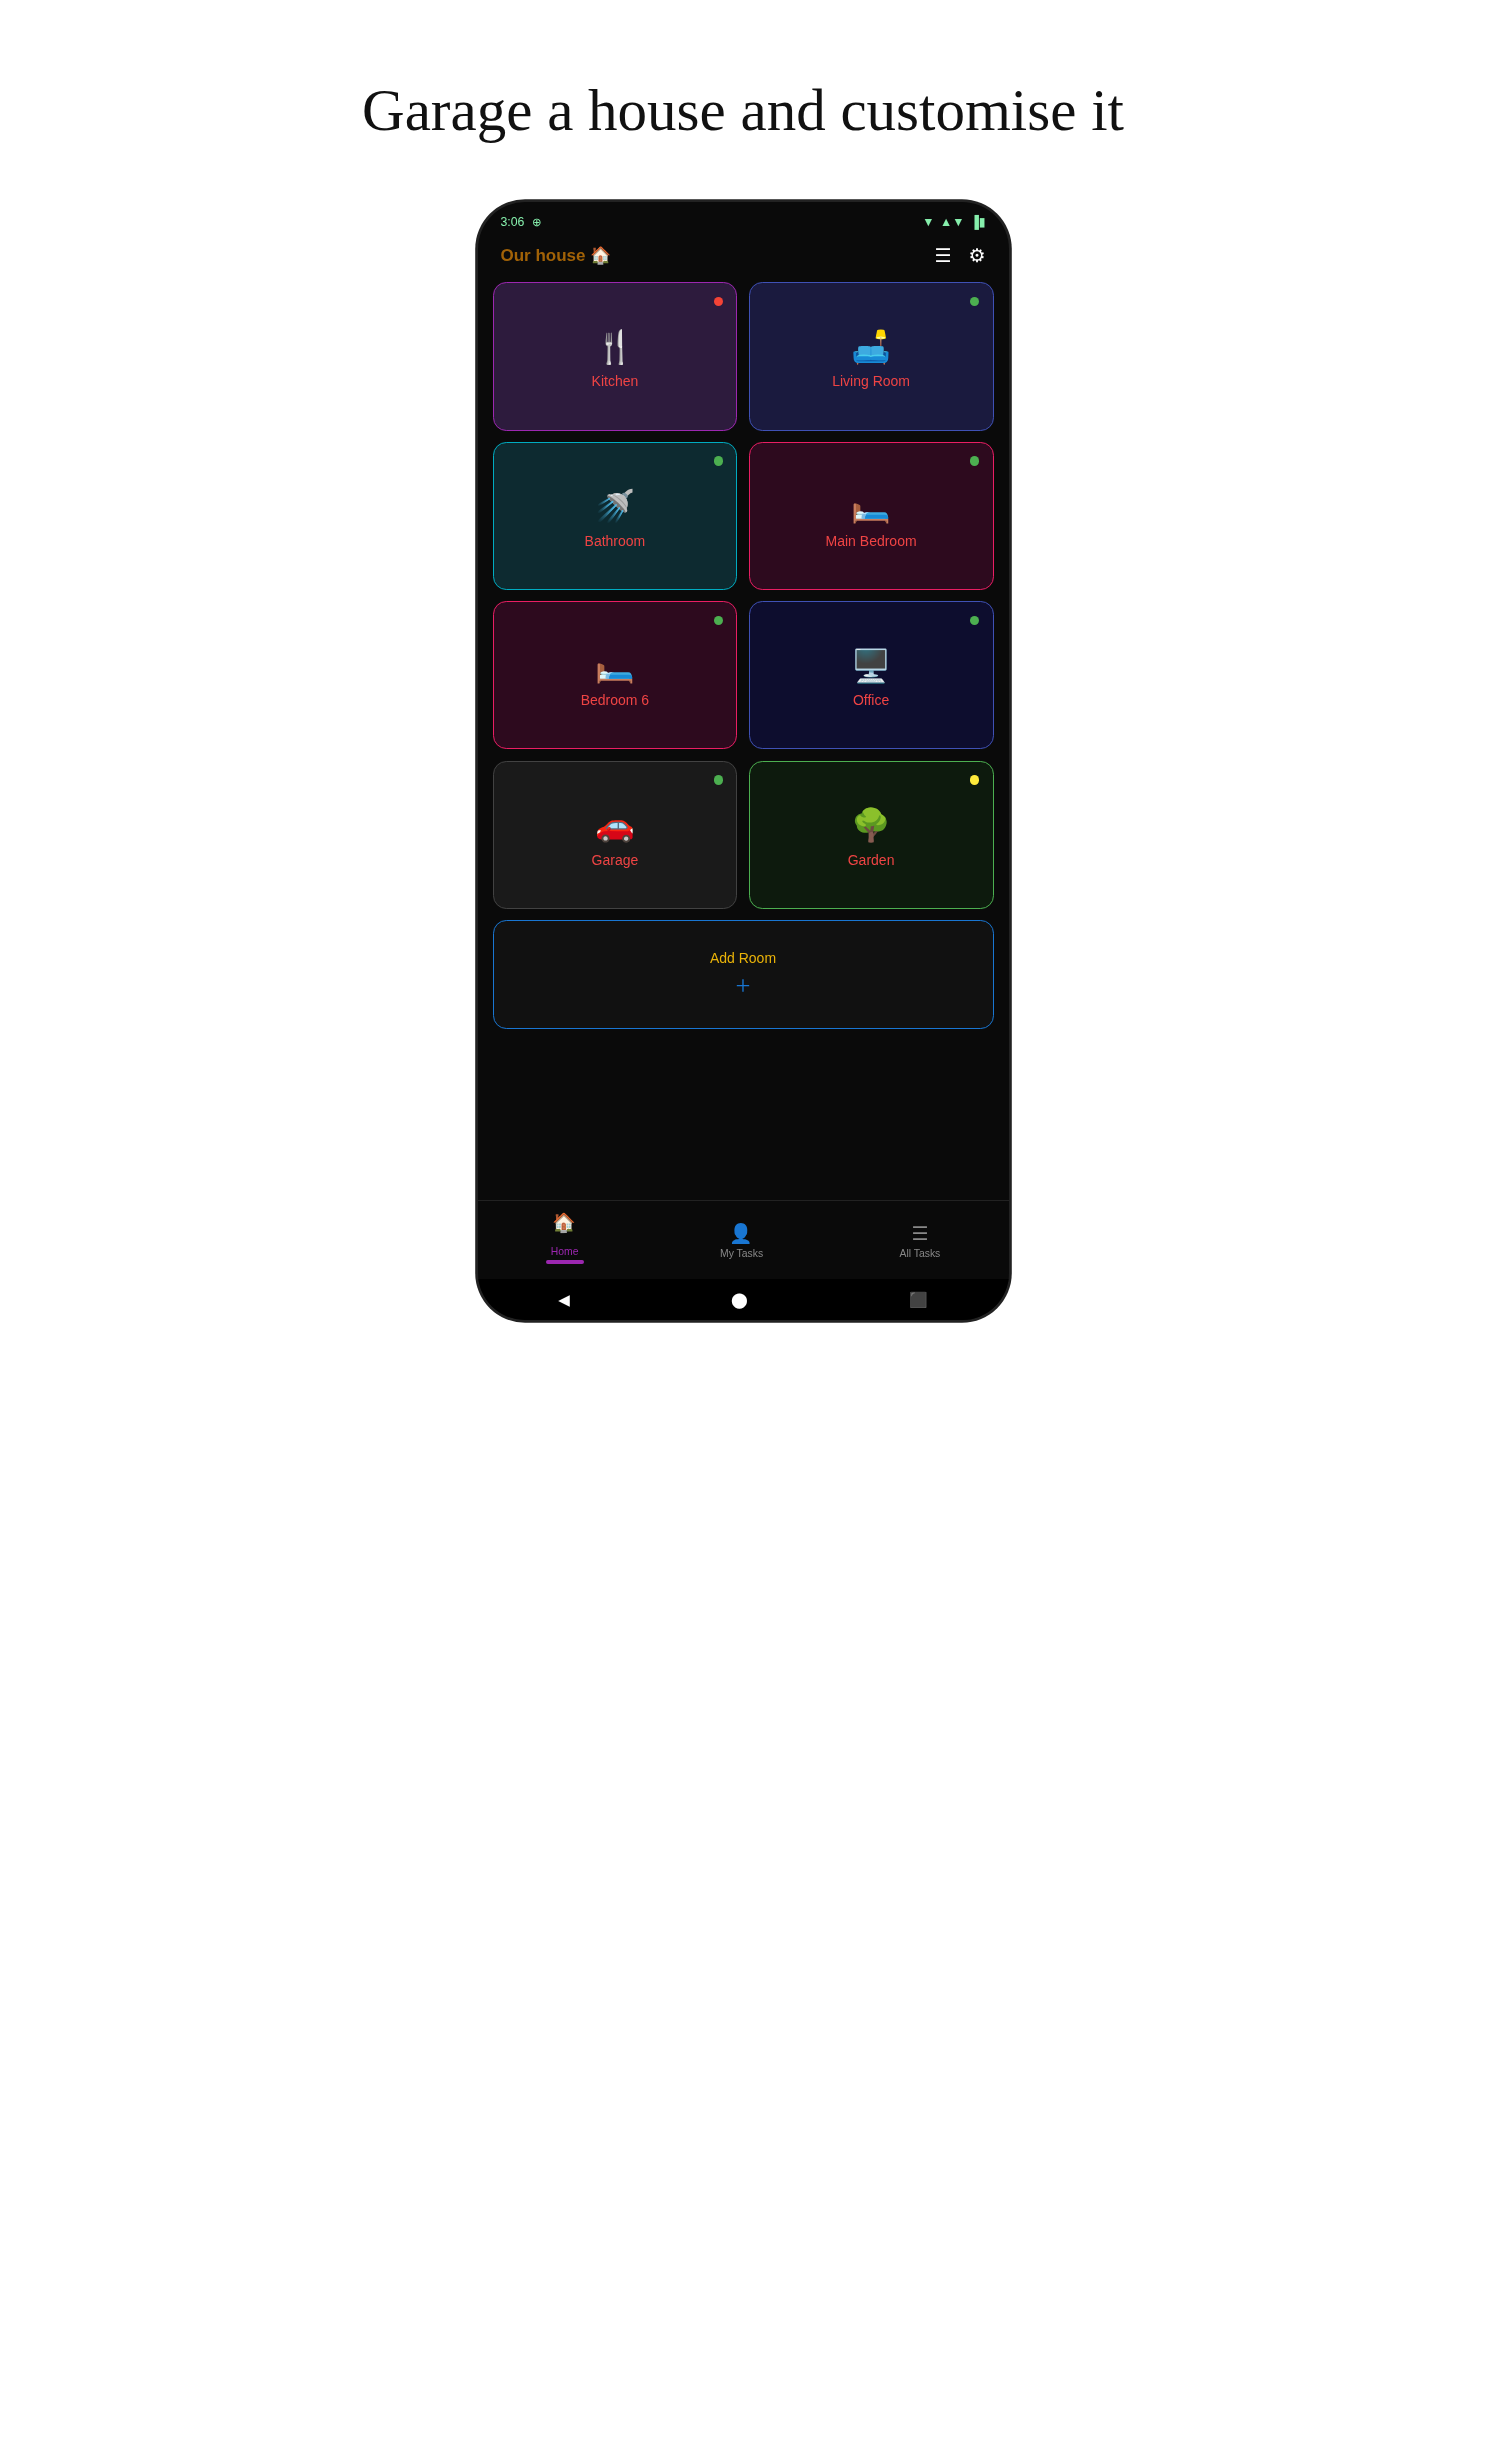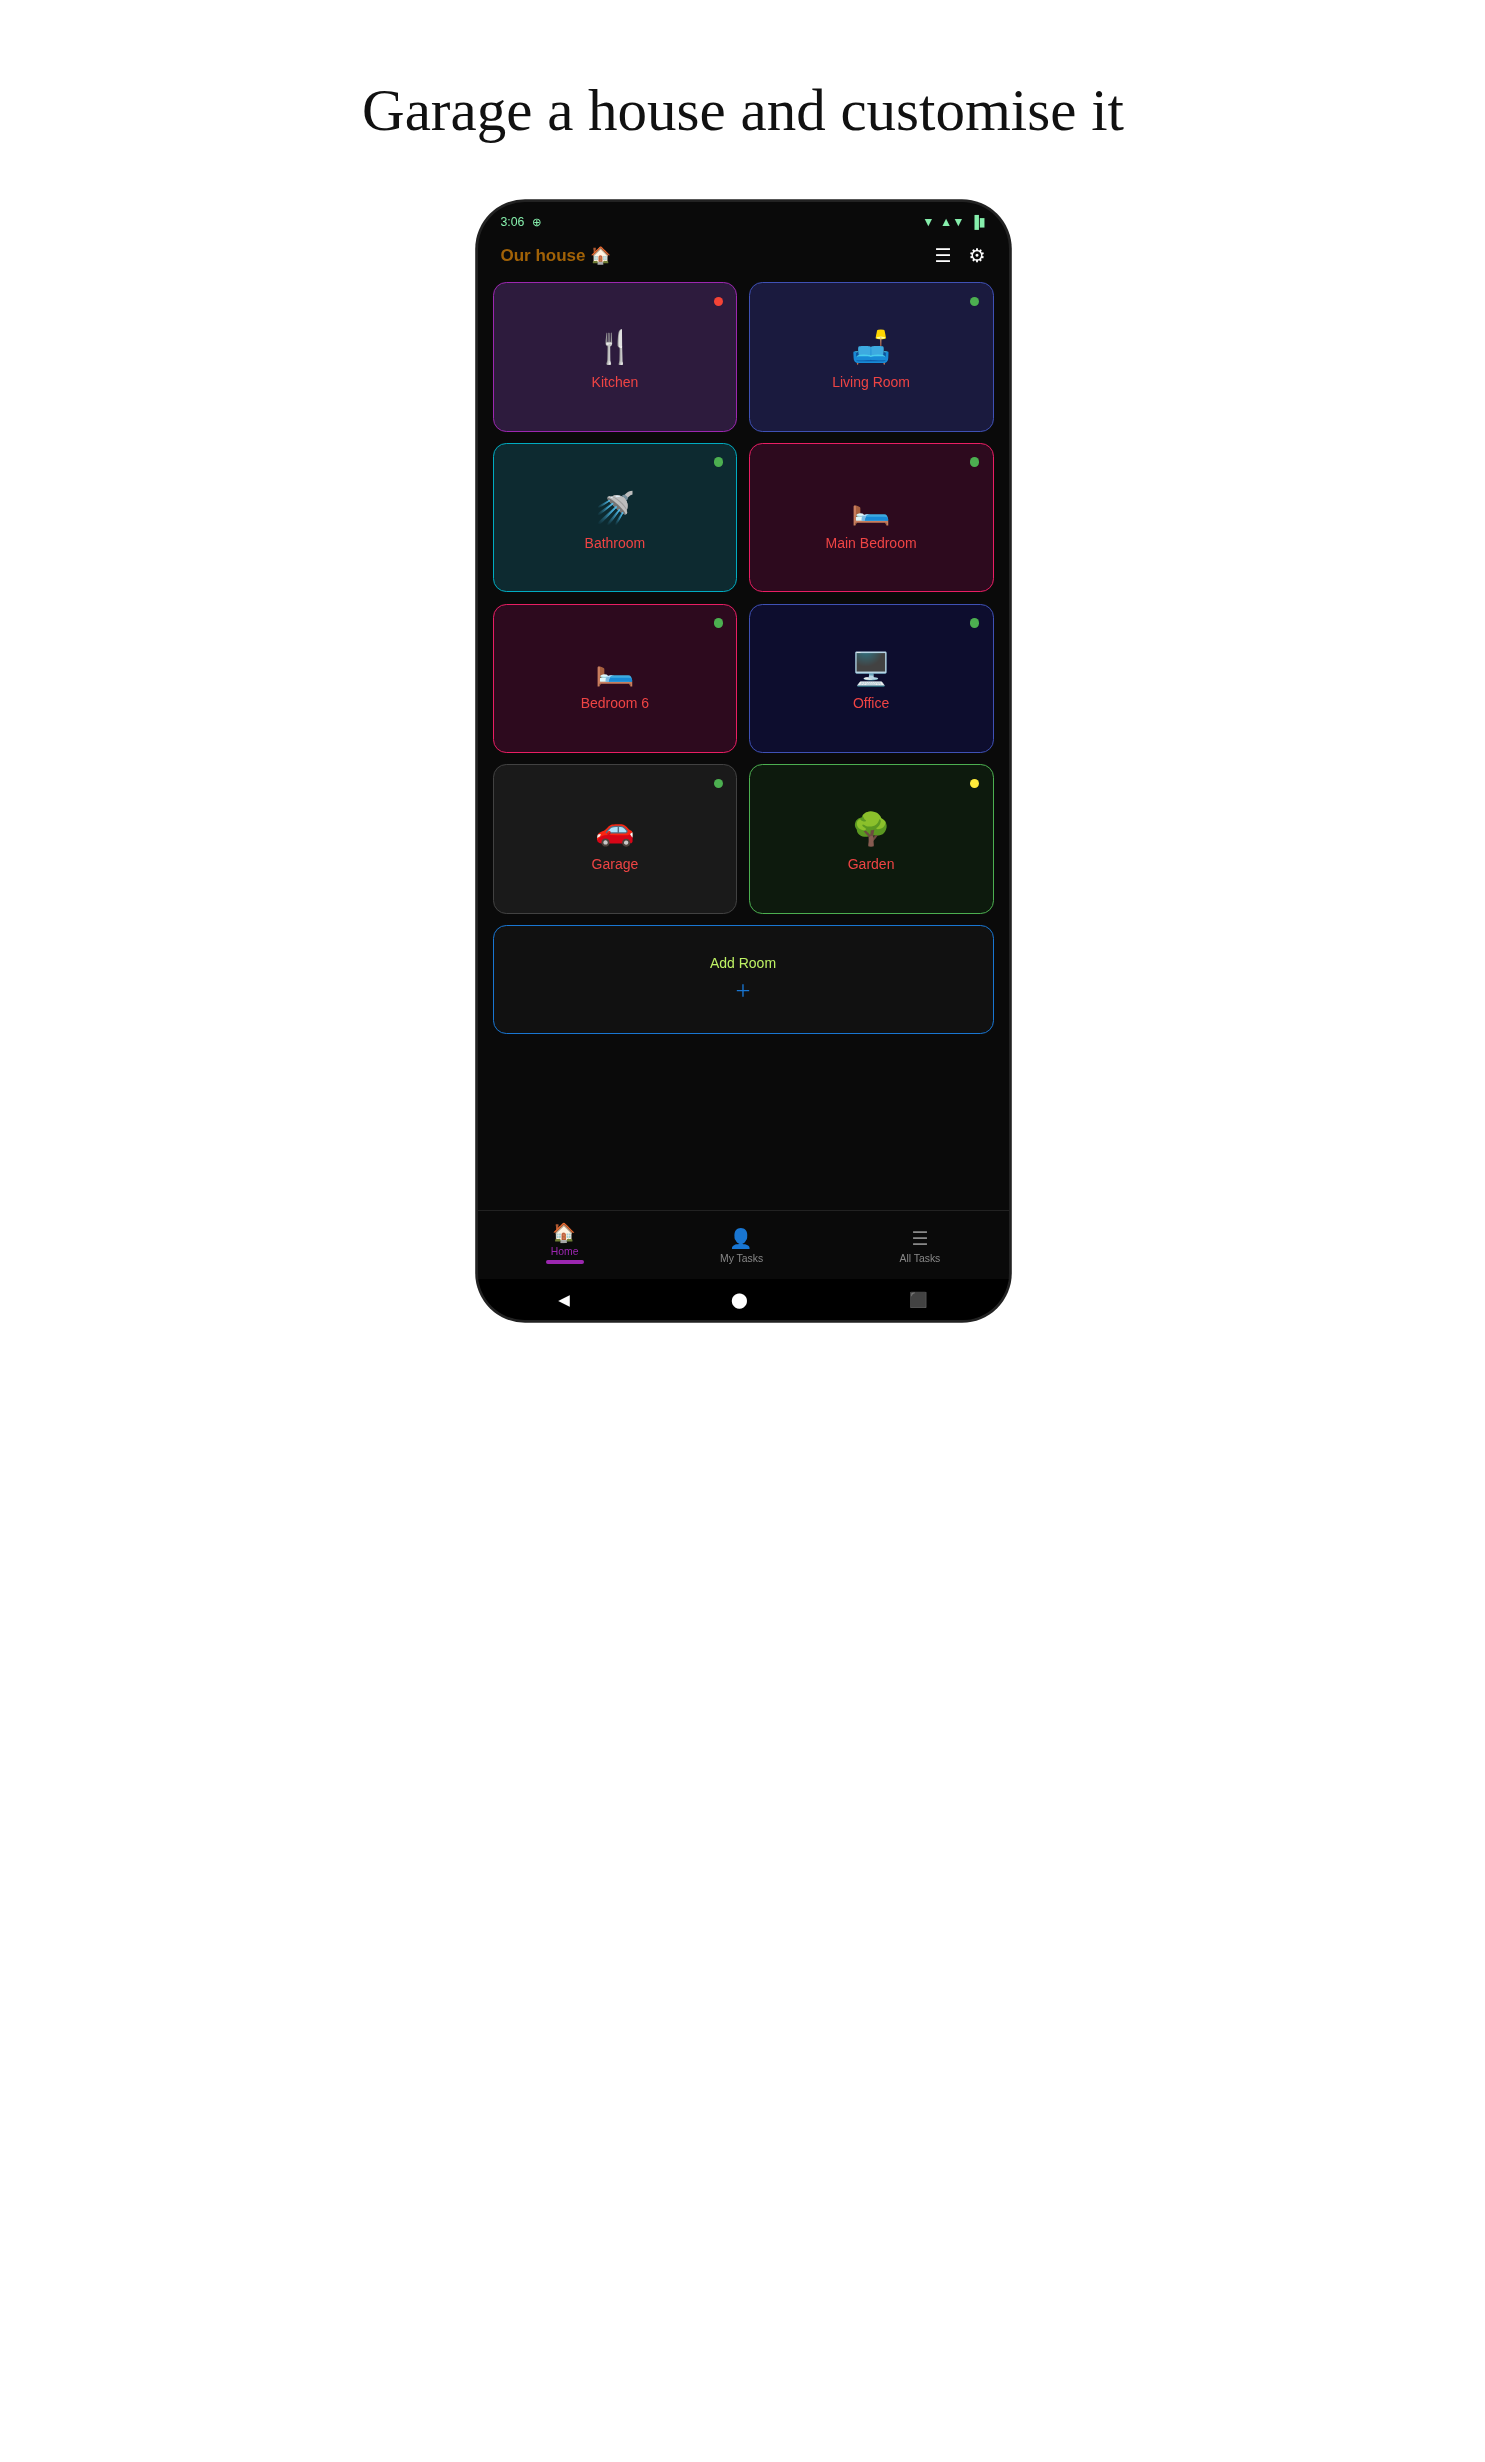--- a/index.html
+++ b/index.html
@@ -157,21 +157,21 @@
       display: flex;
       flex-direction: column;
       align-items: center;
       justify-content: center;
       gap: 7.6px;
       cursor: pointer;
       min-height: 109px;
     }
 
     .add-room-card .room-label {
-      color: #bef264;
+      color: #eab308;
       font-size: 14px;
       font-family: sans-serif;
     }
 
     .add-room-card .plus-icon {
       color: #1976d2;
       font-size: 26.5px;
       line-height: 1;
     }
 
@@ -195,20 +195,21 @@
       font-size: 10.4px;
       padding-bottom: 3.8px;
     }
 
     .nav-item.active {
       color: #9c27b0;
     }
 
     .nav-item.active .nav-label {
       color: #9c27b0;
+      margin-top: 10px;
     }
 
     .nav-icon {
       font-size: 19px;
     }
 
     .nav-label {
       font-size: 10.4px;
     }
 

